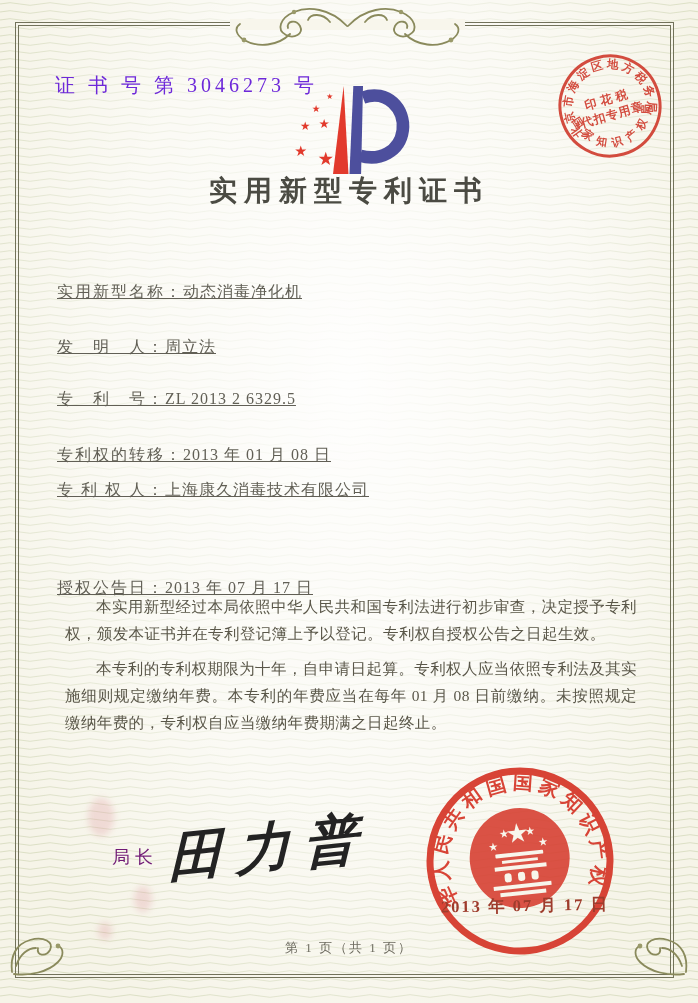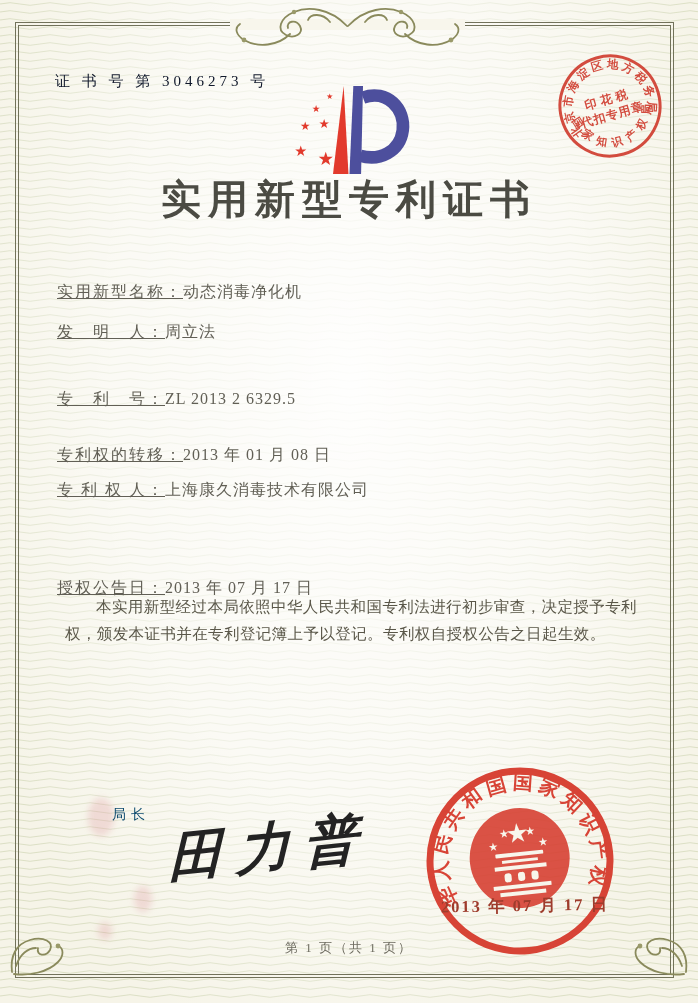--- a/index.html
+++ b/index.html
@@ -11,35 +11,35 @@
   #waves{position:absolute;left:0;top:0;width:698px;height:1003px;z-index:0;}
   #waves path{stroke:rgba(142,162,92,.26);fill:none;stroke-width:1;}
   .fade{position:absolute;left:0;top:0;width:698px;height:1003px;z-index:1;
     background:radial-gradient(ellipse at 50% 38%, rgba(255,255,255,.92) 0%, rgba(255,255,255,.55) 48%, rgba(255,255,255,0) 82%);}
   .frame{position:absolute;left:15px;top:22px;width:657px;height:954px;border:1px solid #72725a;z-index:2;}
   .frame-inner{position:absolute;inset:2px;border:1px solid #72725a;}
   .ornament{position:absolute;z-index:3;}
   .ornament path,.ornament circle{stroke:#8a8a5c;fill:none;stroke-width:1.8;stroke-linecap:round;}
   .ornament .blob{fill:#9a9a6a;stroke:none;}
 
-  .cert-number{position:absolute;left:55px;top:72px;font-size:15px;letter-spacing:4px;color:#0f172a;z-index:4;}
+  .cert-number{position:absolute;left:55px;top:72px;font-size:20px;letter-spacing:4px;color:#6d28d9;z-index:4;}
   .logo{position:absolute;left:272px;top:84px;z-index:4;}
   .page-title{position:absolute;left:0;top:172px;width:698px;text-align:center;
-    font-size:40px;font-weight:700;letter-spacing:7px;color:#4b4b43;z-index:4;}
+    font-size:28px;font-weight:700;letter-spacing:7px;color:#4b4b43;z-index:4;}
 
   .field{position:absolute;left:57px;font-size:16px;color:#615f55;z-index:4;white-space:nowrap;}
   .field .lbl{letter-spacing:2px;text-decoration:underline;}
-  .field .val{letter-spacing:1px;}
-  .f0{top:282px}.f1{top:322px}.f2{top:389px}.f3{top:445px}.f4{top:480px}.f5{top:578px}
+  .field .val{letter-spacing:1px;text-decoration:underline;}
+  .f0{top:282px}.f1{top:337px}.f2{top:389px}.f3{top:445px}.f4{top:480px}.f5{top:578px}
 
   .body-text{position:absolute;left:57px;top:585px;width:588px;z-index:4;
     font-size:15.5px;line-height:27px;color:#5a5749;text-align:justify;letter-spacing:.4px;}
   .body-text p{margin:8px;text-indent:2em;}
 
-  .sig-role{position:absolute;left:112px;top:806px;font-size:14px;letter-spacing:5px;color:#0c4a6e;z-index:4;}
+  .sig-role{position:absolute;left:112px;top:845px;font-size:18px;letter-spacing:5px;color:#701a75;z-index:4;}
   .sig-name{position:absolute;left:168px;top:812px;font-size:54px;font-weight:700;font-style:italic;
     letter-spacing:14px;color:#232323;transform:rotate(-6deg) skewX(-6deg);z-index:4;white-space:nowrap;}
 
   .tax-stamp{position:absolute;left:551px;top:47px;z-index:5;opacity:.9;transform:rotate(-16deg);}
   .grant-seal{position:absolute;left:423px;top:764px;z-index:5;opacity:.94;transform:rotate(-6deg);}
   .seal-date{position:absolute;left:441px;top:895px;z-index:6;font-size:16.5px;font-weight:700;
     letter-spacing:2px;color:#9e3c2c;white-space:nowrap;transform:rotate(-1deg);}
 
   .footer{position:absolute;left:0;top:939px;width:698px;text-align:center;
     font-size:13px;letter-spacing:2px;color:#6e6c60;z-index:4;}
@@ -248,20 +248,21 @@
 </div>
 <div class="field f4">
   <span class="lbl">专 利 权 人：</span><span class="val">上海康久消毒技术有限公司</span>
 </div>
 <div class="field f5">
   <span class="lbl">授权公告日：</span><span class="val">2013 年 07 月 17 日</span>
 </div>
 
 <div class="body-text">
   <p>本实用新型经过本局依照中华人民共和国专利法进行初步审查，决定授予专利权，颁发本证书并在专利登记簿上予以登记。专利权自授权公告之日起生效。</p>
+  <p>本专利的专利权期限为十年，自申请日起算。专利权人应当依照专利法及其实施细则规定缴纳年费。本专利的年费应当在每年 01 月 08 日前缴纳。未按照规定缴纳年费的，专利权自应当缴纳年费期满之日起终止。</p>
 </div>
 
 <div class="sig-role">局长</div>
 <div class="sig-name">田力普</div>
 
 <div class="stain st1"></div>
 <div class="stain st2"></div>
 <div class="stain st3"></div>
 
 <svg class="tax-stamp" width="118" height="118" viewBox="0 0 118 118">

